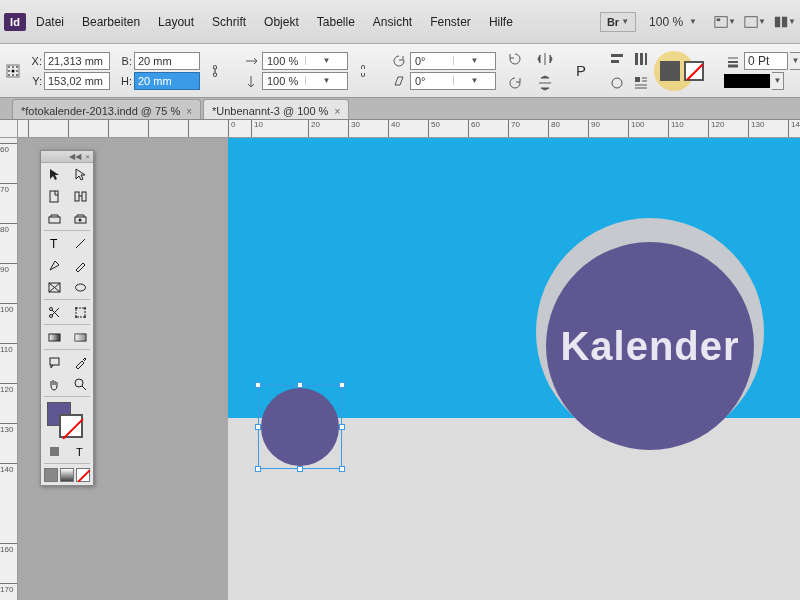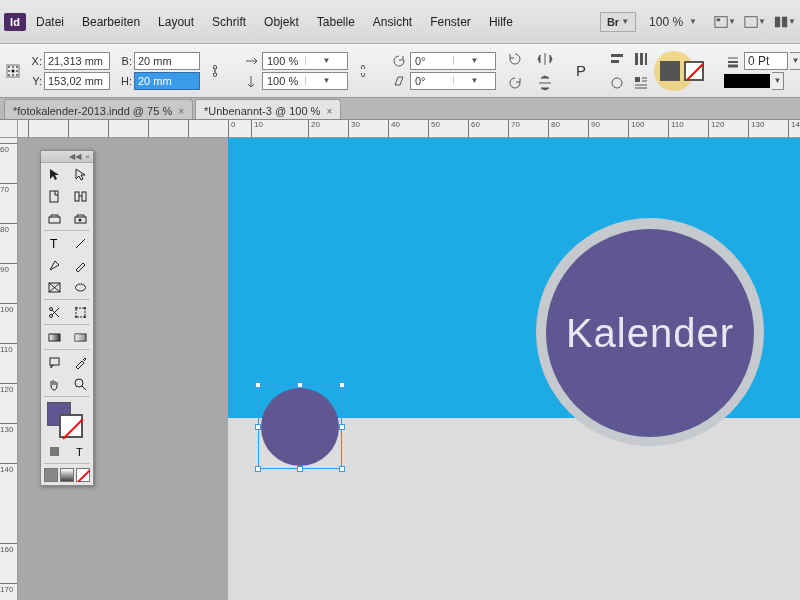--- a/index.html
+++ b/index.html
@@ -31,39 +31,39 @@
   .pct-combo span { padding:0 4px;width:42px; }
   .pct-dd { width:12px; text-align:center; font-size:8px; color:#555; border-left:1px solid #ccc;}
   .ctrl-ico-btn { width:22px; height:22px; display:inline-flex; align-items:center; justify-content:center;}
   .ctrl-ico-btn svg { width:16px; height:16px;}
   .highlight-circle { position:absolute; width:40px; height:40px; border-radius:50%; background:rgba(240,200,70,.6); pointer-events:none;}
   .stroke-swatch { width:46px; height:14px; background:#000; }
   .pt-field { width: 44px; height: 18px; border:1px solid #888; background:#fff; font-size:12px; padding:0 3px; display:flex; align-items:center;}
   .dd-arrow { width:12px; height:18px; border:1px solid #888; border-left:none; background:#eee; display:inline-flex; align-items:center; justify-content:center; font-size:8px; color:#555;}
 
   
-  .doc-tabs { height: 22px; background:#b8b8b8; display:flex; align-items:flex-end; padding-left:4px; border-bottom:1px solid #888;}
+  .doc-tabs { height: 22px; background:#b8b8b8; display:flex; align-items:flex-end; padding-left:12px; border-bottom:1px solid #888;}
   .doc-tab { height:20px; padding:3px 8px 0 8px; font-size:11px; background:#c8c8c8; border:1px solid #999; border-bottom:none; border-radius:3px 3px 0 0; margin-right:2px; display:flex; align-items:center; gap:6px;}
   .doc-tab.active { background:#e4e4e4; }
   .tab-close { font-size:10px; color:#666; }
 
   
   .workarea { position:relative; height: calc(600px - 26px - 54px - 22px); display:flex; }
   .ruler-h { position:absolute; left:18px; top:0; right:0; height:18px; background:#efefef; border-bottom:1px solid #999; overflow:hidden;}
   .ruler-v { position:absolute; left:0; top:18px; bottom:0; width:18px; background:#efefef; border-right:1px solid #999; overflow:hidden;}
   .ruler-corner { position:absolute; left:0; top:0; width:18px; height:18px; background:#efefef; border-right:1px solid #999; border-bottom:1px solid #999;}
   .ruler-h .tick { position:absolute; top:0; height:18px; border-left:1px solid #777; font-size:8px; color:#555; padding-left:2px; line-height:10px;}
   .ruler-v .tick { position:absolute; left:0; width:18px; border-top:1px solid #777; font-size:8px; color:#555; line-height:9px; padding-top:1px;}
   .canvas-viewport { position:absolute; left:18px; top:18px; right:0; bottom:0; background:#a8a8a8; overflow:hidden;}
 
   .artboard { position:absolute; left:210px; top:0; width:580px; height:480px; }
   .page-top { position:absolute; left:0; top:0; right:0; height:280px; background:#1cabe5;}
   .page-bottom { position:absolute; left:0; top:280px; right:0; height:200px; background:#dcdcdc;}
   .big-circle-ring { position:absolute; right:44px; top:80px; width:228px; height:228px; border-radius:50%; background:#c6c9cd;}
-  .big-circle { position:absolute; right:54px; top:91px; width:208px; height:208px; border-radius:50%; background:#5f5792; display:flex; flex-direction:column; align-items:center; justify-content:center; color:#e8e6f0; font-weight:400;}
+  .big-circle { position:absolute; right:54px; top:104px; width:208px; height:208px; border-radius:50%; background:#5f5792; display:flex; flex-direction:column; align-items:center; justify-content:center; color:#e8e6f0; font-weight:700;}
   .big-circle .line1 { font-size:40px; letter-spacing:1px; }
   .big-circle .line2 { font-size:40px; letter-spacing:2px; }
 
   .sel-circle-wrap { position:absolute; left:33px; top:250px; width:78px; height:78px;}
   .sel-box { position:absolute; left:-3px; top:-3px; right:-3px; bottom:-3px; border:1px solid #3b9be8;}
   .sel-circle { position:absolute; left:0; top:0; width:78px; height:78px; border-radius:50%; background:#5f5792;}
   .handle { position:absolute; width:6px; height:6px; background:#fff; border:1px solid #3b9be8;}
   .h-tl{left:-6px;top:-6px;} .h-tm{left:calc(50% - 3px);top:-6px;} .h-tr{right:-6px;top:-6px;}
   .h-ml{left:-6px;top:calc(50% - 3px);} .h-mr{right:-6px;top:calc(50% - 3px);}
   .h-bl{left:-6px;bottom:-6px;} .h-bm{left:calc(50% - 3px);bottom:-6px;} .h-br{right:-6px;bottom:-6px;}

